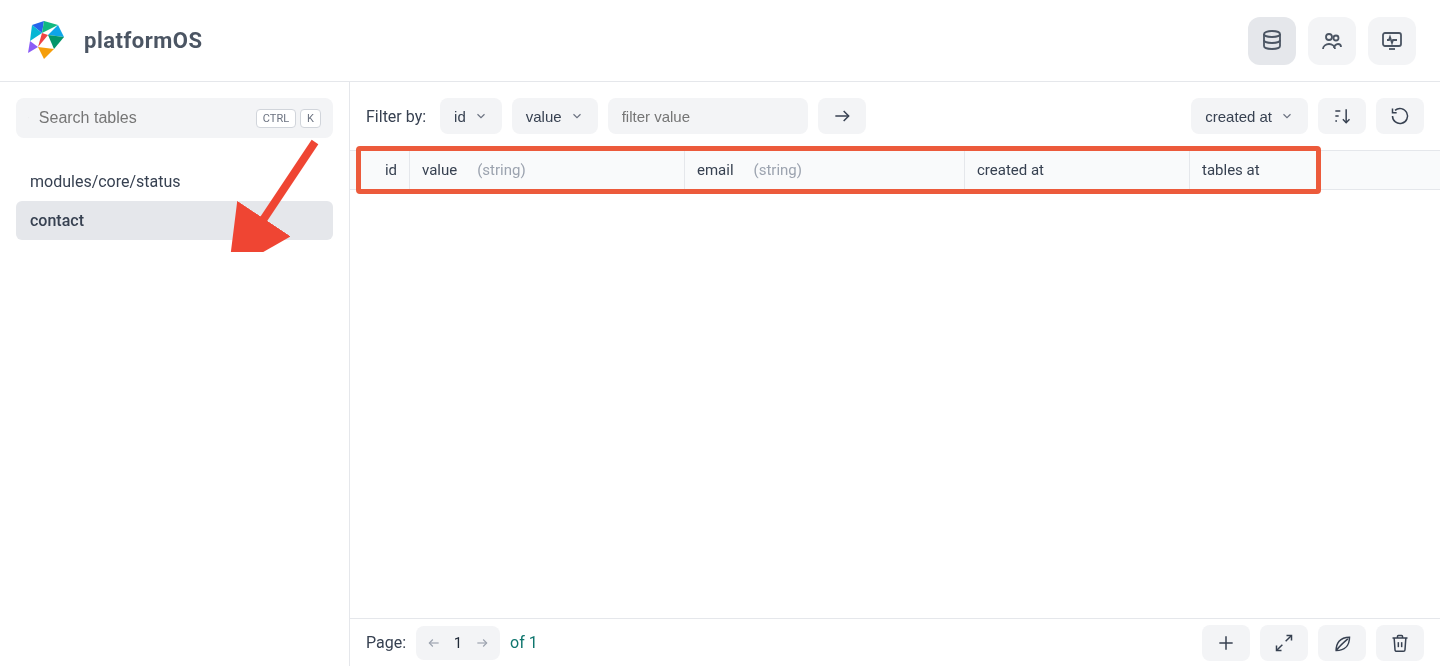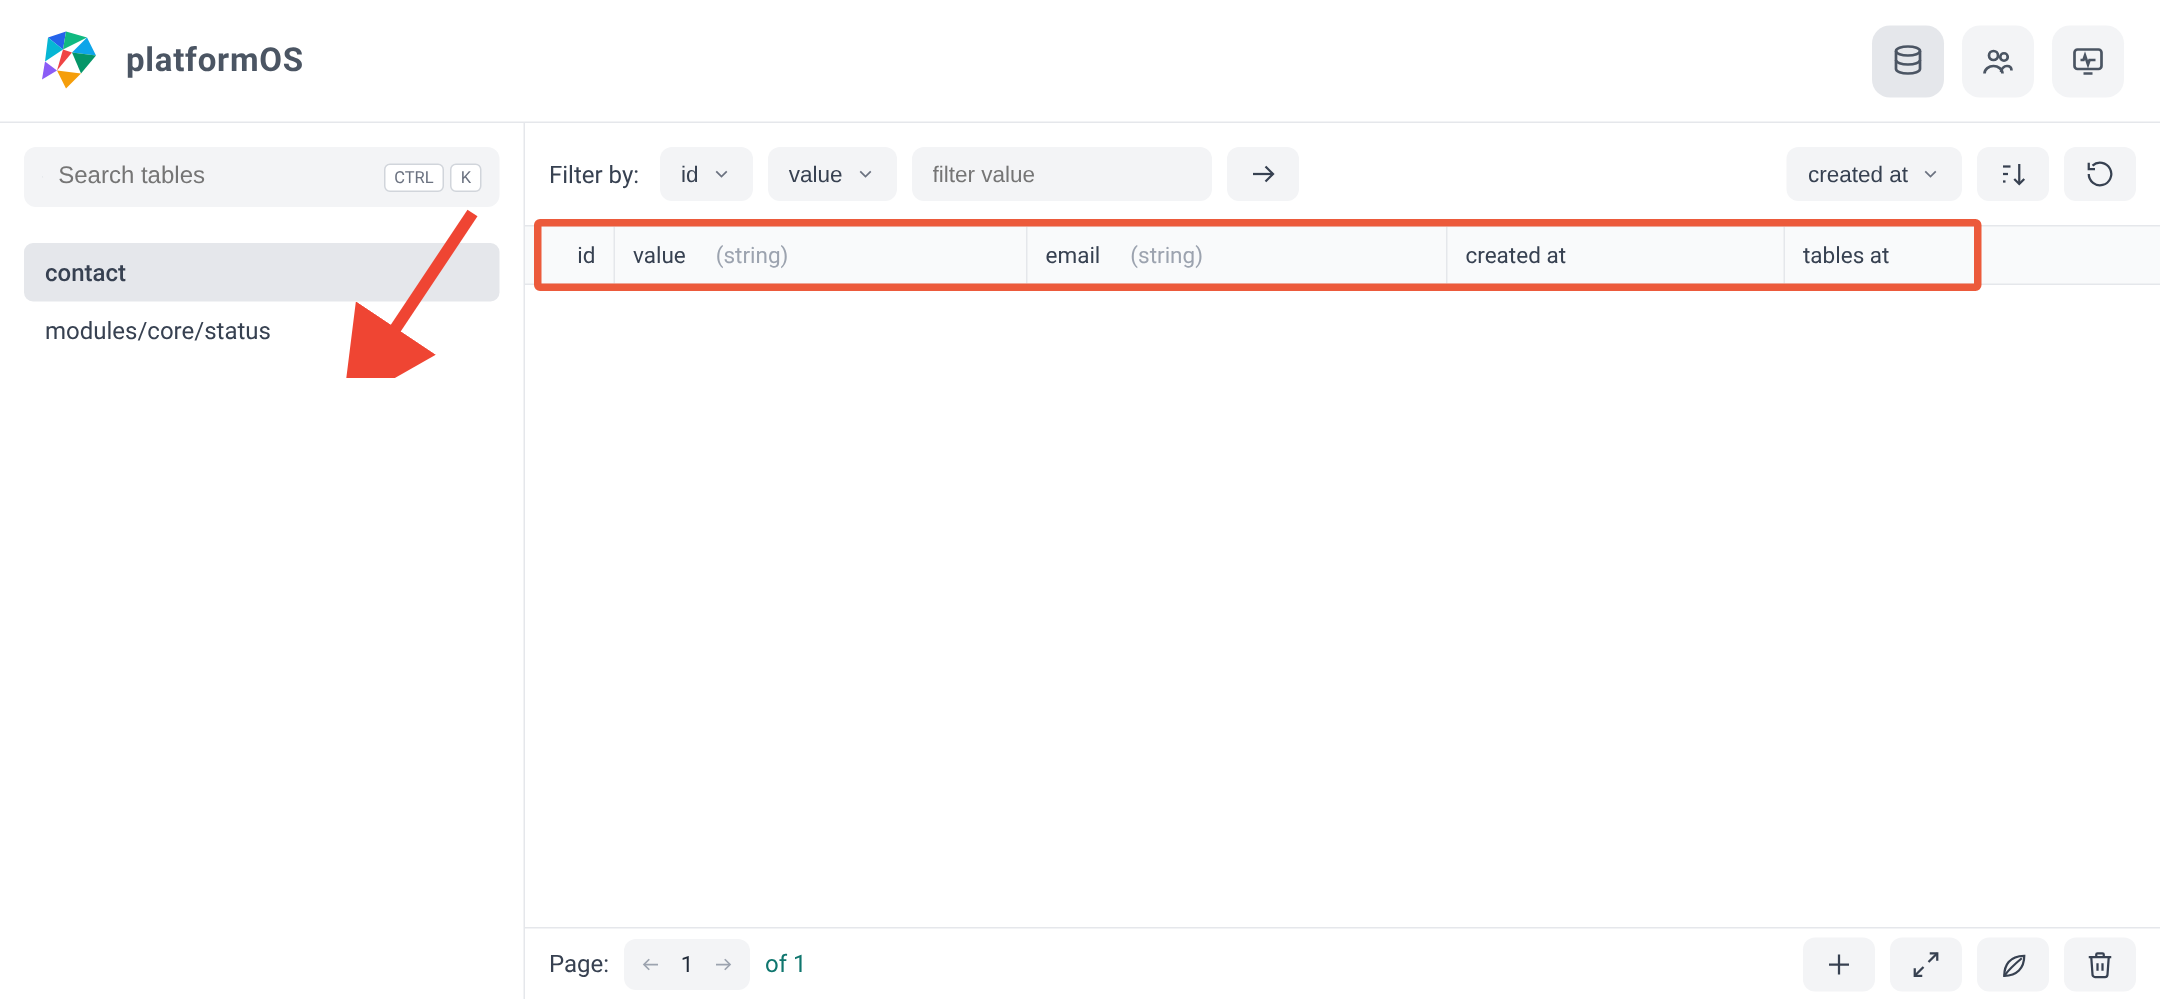--- a/index.html
+++ b/index.html
@@ -132,22 +132,22 @@
           <circle cx="10" cy="10" r="7"></circle>
           <line x1="21" y1="21" x2="15" y2="15"></line>
         </svg>
       <input class="search-input" placeholder="Search tables" style="">
       <div class="kbd-group">
         <span class="kbd">CTRL</span>
         <span class="kbd">K</span>
       </div>
     </div>
     <div class="table-list">
+      <div class="table-item">modules/core/status</div>
       <div class="table-item active">contact</div>
-      <div class="table-item">modules/core/status</div>
     </div>
 
     <svg class="arrow-annot" width="100" height="130" viewBox="0 0 100 130">
       <defs>
           <marker id="ah" markerWidth="8" markerHeight="8" refX="2" refY="4" orient="auto">
             <polygon points="0,0 8,4 0,8" fill="#ef4533"></polygon>
           </marker>
         </defs>
       <line x1="85" y1="20" x2="25" y2="110" stroke="#ef4533" stroke-width="8" marker-end="url(#ah)"></line>
     </svg>

